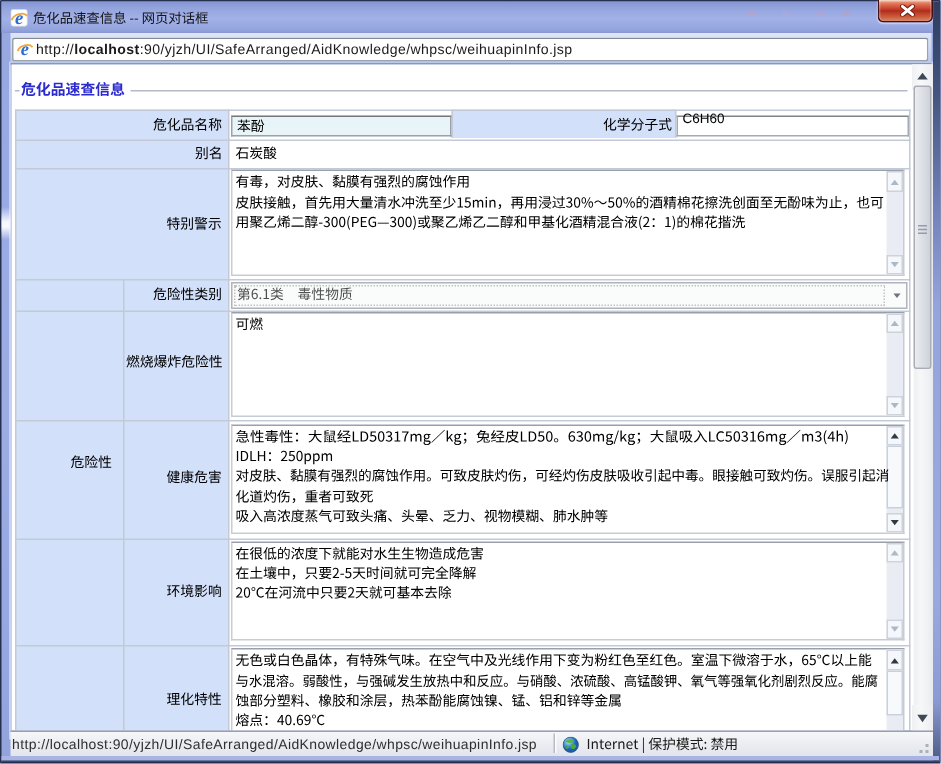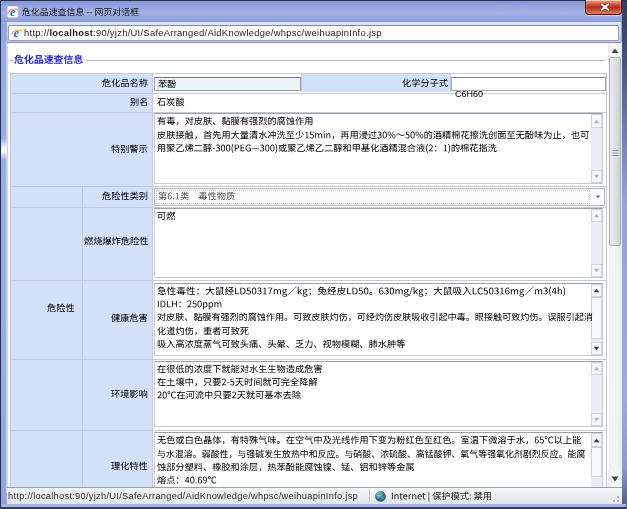--- a/index.html
+++ b/index.html
@@ -62,21 +62,21 @@
 <div class="a" style="left:9.5px;top:429.5px;width:597.4px;height:1px;background:#c3c9d6"></div>
 <div class="a" style="left:9.5px;top:72.6px;width:1px;height:414.8px;background:#c3c9d6"></div>
 <div class="a" style="left:606px;top:72.6px;width:1px;height:414.8px;background:#c3c9d6"></div>
 <div class="a" style="left:152px;top:72.6px;width:1px;height:414.8px;background:#c3c9d6"></div>
 <div class="a" style="left:81.6px;top:185.5px;width:1px;height:301.9px;background:#c3c9d6"></div>
 <div class="a" style="left:301px;top:72.6px;width:1px;height:19.9px;background:#c3c9d6"></div>
 <div class="a" style="left:449.8px;top:72.6px;width:1px;height:19.9px;background:#c3c9d6"></div>
 
 <div class="a" style="left:153.5px;top:76.8px;width:147px;height:14px;background:#e9f4f8;border:1px solid #9aa1a8;border-top-color:#70767c"></div>
 <div class="a" style="left:450.5px;top:76.8px;width:155px;height:14px;background:#fff;border:1px solid #a5abb2;border-top-color:#7d838a"></div>
-<div class="a" style="left:455px;top:89px;width:60px;height:11px;font-size:9px;line-height:11px;color:#000">C6H60</div>
+<div class="a" style="left:455px;top:74px;width:60px;height:11px;font-size:9px;line-height:11px;color:#000">C6H60</div>
 
 <div class="a" style="left:153.5px;top:188.3px;width:451.5px;height:17.3px;background:#fafbfb;border:1px solid #aeb3bc"></div>
 <div class="a" style="left:155.5px;top:190.2px;width:434px;height:13.4px;border:1px dotted #c2c2c2"></div>
 <svg class="a" style="left:595px;top:194.5px" width="6" height="4" viewBox="0 0 6 4">
     <path d="M0.6 0.6 L5.4 0.6 L3 3.6 Z" fill="#6e757e"></path>
   </svg>
 
 <div class="a" style="left:153.5px;top:113.2px;width:449.5px;height:71.3px;background:#fff;border:1px solid #c6ccd4;border-top-color:#99a0ab"></div>
 <div class="a" style="left:590.5px;top:114.4px;width:11px;height:68.9px;background:#e9edf3"></div>
 <div class="a" style="left:590.5px;top:114.4px;width:11px;height:13.5px;background:#f5f7fa;border:1px solid #ccd3dc"></div>

